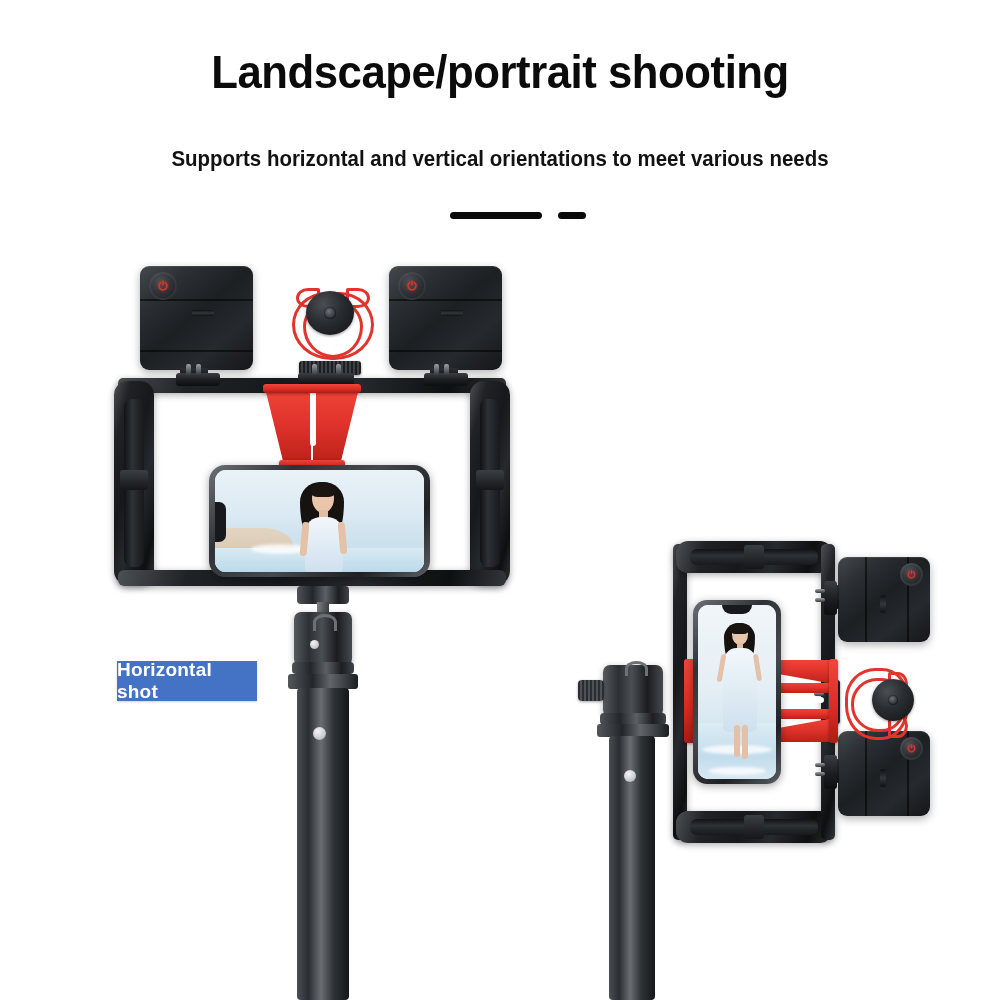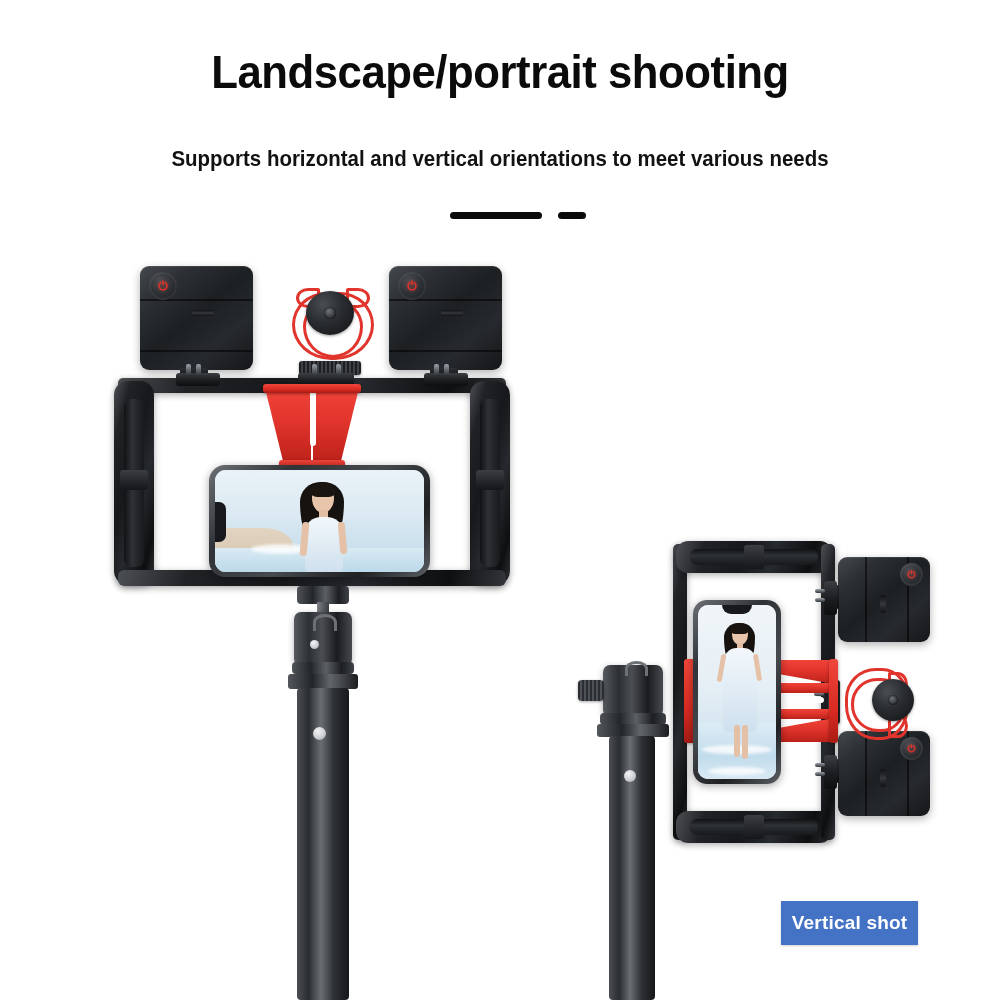--- a/index.html
+++ b/index.html
@@ -550,17 +550,17 @@
                   border:3px solid #6d7175; border-bottom:none;"></div>
       <div class="ballhead-knob" style="left:578px; top:680px; width:26px; height:21px;"></div>
       <div class="ballhead-collar" style="left:600px; top:713px; width:66px; height:12px;"></div>
       <div class="tripod-ring" style="left:597px; top:724px; width:72px; height:13px;"></div>
       <div class="tripod-tube" style="left:609px; top:736px; width:46px; height:264px;"></div>
       <div class="tripod-dot" style="left:624px; top:770px; width:12px; height:12px;"></div>
     </div>
 
   </div>
 
-  <div class="badge badge-vertical">
-    <span>Vertical shot</span>
+  <div class="badge badge-horizontal">
+    <span>Horizontal shot</span>
   </div>
 
 </div>
 
 </body></html>

